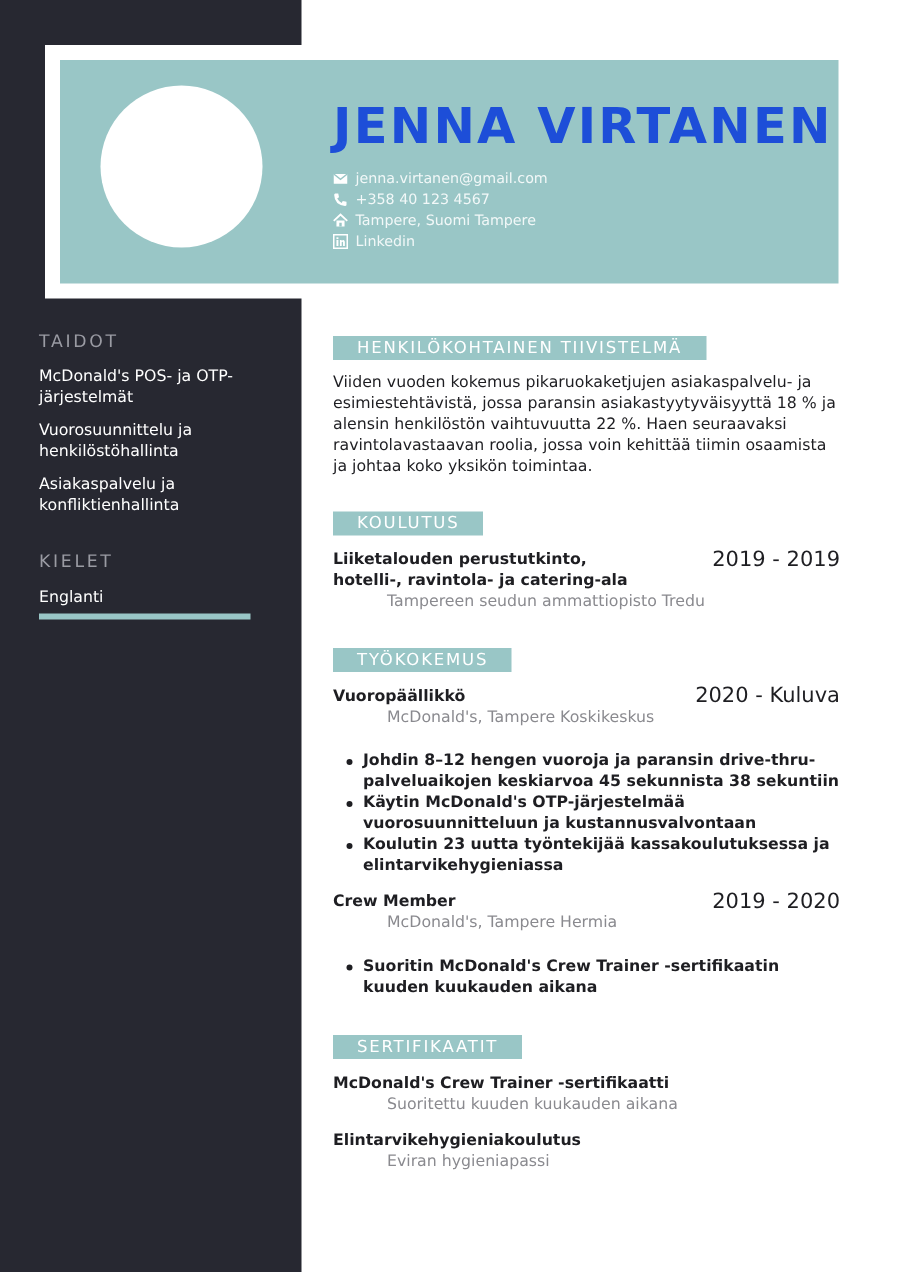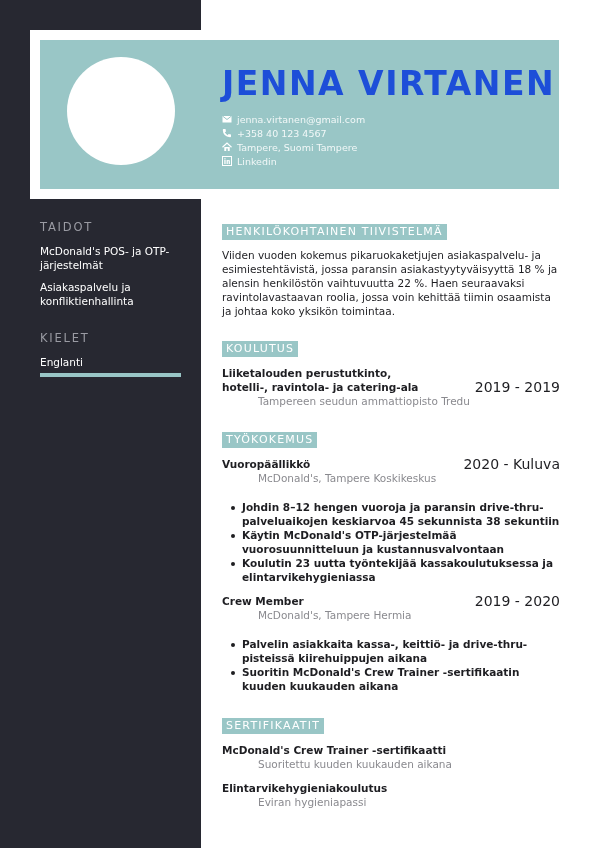--- a/index.html
+++ b/index.html
@@ -10,30 +10,30 @@
 
   .header-frame { position: absolute; left: 30px; top: 30px; width: 539px; height: 169px; background: #ffffff; }
   .header { position: absolute; left: 40px; top: 40px; width: 519px; height: 149px; background: #99c6c6; }
   .avatar { position: absolute; left: 67px; top: 57px; width: 108px; height: 108px; border-radius: 50%; background: #ffffff; }
   .name { position: absolute; left: 222px; top: 64px; font-size: 33px; letter-spacing: 1.5px; color: #1d4ed8; font-weight: bold; white-space: nowrap; }
   .contacts { position: absolute; left: 222px; top: 114px; }
   .contact { display: flex; align-items: flex-start; height: 14px; font-size: 9.5px; color: #f2f8f8; white-space: nowrap; }
   .contact .ic { width: 10px; height: 10px; margin-right: 5px; display: inline-flex; align-items: center; justify-content: center; }
   .contact .ic svg { width: 10px; height: 10px; }
 
-  .side-content { position: absolute; left: 40px; top: 220px; width: 142px; }
+  .side-content { position: absolute; left: 26px; top: 220px; width: 142px; }
   .side-heading { font-size: 11.5px; letter-spacing: 1.8px; color: #9a9ba3; margin-bottom: 10px; }
   .side-item { font-size: 10.5px; line-height: 14px; color: #ffffff; margin-bottom: 8px; }
   .side-gap { height: 15px; }
   .lang-bar { width: 141px; height: 4px; background: #99c6c6; margin-top: 4px; }
 
   .main { position: absolute; left: 222px; top: 220px; width: 338px; }
-  .badge { display: inline-block; background: #99c6c6; color: #ffffff; font-size: 11px; letter-spacing: 1.2px; padding: 1px 4px; line-height: 14px; }
+  .badge { display: inline-block; background: #99c6c6; color: #ffffff; font-size: 11px; letter-spacing: 1.2px; padding: 1px 16px; line-height: 14px; }
   .para { font-size: 10.5px; line-height: 14px; color: #1e1e22; margin-top: 8px; }
-  .entry-row { display: flex; justify-content: space-between; align-items: flex-end; gap: 44px; }
+  .entry-row { display: flex; justify-content: space-between; align-items: flex-start; gap: 44px; }
   .entry-title { font-size: 10.5px; line-height: 14px; font-weight: bold; color: #1e1e22; }
   .entry-date { font-size: 14px; line-height: 14px; color: #1e1e22; white-space: nowrap; }
   .entry-sub { font-size: 10.5px; line-height: 14px; color: #8a8a8f; margin-left: 36px; }
   .bullets { list-style: none; margin-top: 15px; padding-left: 8px; font-weight: bold; }
   .bullets li { position: relative; padding-left: 12px; font-size: 10.5px; line-height: 14px; color: #1e1e22; }
   .bullets li::before { content: ""; position: absolute; left: 1px; top: 6px; width: 4px; height: 4px; border-radius: 50%; background: #1e1e22; }
 </style>
 </head>
 <body>
 
@@ -82,20 +82,21 @@
           <path d="M4.6 8 L4.6 4 L5.8 4 L5.8 4.6 Q6.5 3.8 7.3 4.1 Q7.9 4.4 7.9 5.5 L7.9 8 L6.7 8 L6.7 5.7 Q6.6 5 6.1 5.1 Q5.8 5.2 5.8 5.8 L5.8 8 Z" fill="#ffffff"></path>
         </svg>
     </span>
     <span>Linkedin</span>
   </div>
 </div>
 
 <div class="side-content">
   <div class="side-heading">TAIDOT</div>
   <div class="side-item">McDonald's POS- ja OTP-järjestelmät</div>
+  <div class="side-item">Vuorosuunnittelu ja henkilöstöhallinta</div>
   <div class="side-item">Asiakaspalvelu ja konfliktienhallinta</div>
   <div class="side-gap"></div>
   <div class="side-heading">KIELET</div>
   <div class="side-item" style="margin-bottom:0">Englanti</div>
   <div class="lang-bar"></div>
 </div>
 
 <div class="main">
   <section>
     <span class="badge">HENKILÖKOHTAINEN TIIVISTELMÄ</span>
@@ -129,21 +130,20 @@
       </ul>
     </div>
 
     <div style="margin-top:10px;">
       <div class="entry-row">
         <div class="entry-title">Crew Member</div>
         <div class="entry-date">2019 - 2020</div>
       </div>
       <div class="entry-sub">McDonald's, Tampere Hermia</div>
       <ul class="bullets">
-        <li>Palvelin asiakkaita kassa-, keittiö- ja drive-thru-pisteissä kiirehuippujen aikana</li>
         <li>Suoritin McDonald's Crew Trainer -sertifikaatin kuuden kuukauden aikana</li>
       </ul>
     </div>
   </section>
 
   <section style="margin-top:21px;">
     <span class="badge">SERTIFIKAATIT</span>
     <div style="margin-top:9px;">
       <div class="entry-title">McDonald's Crew Trainer -sertifikaatti</div>
       <div class="entry-sub">Suoritettu kuuden kuukauden aikana</div>

